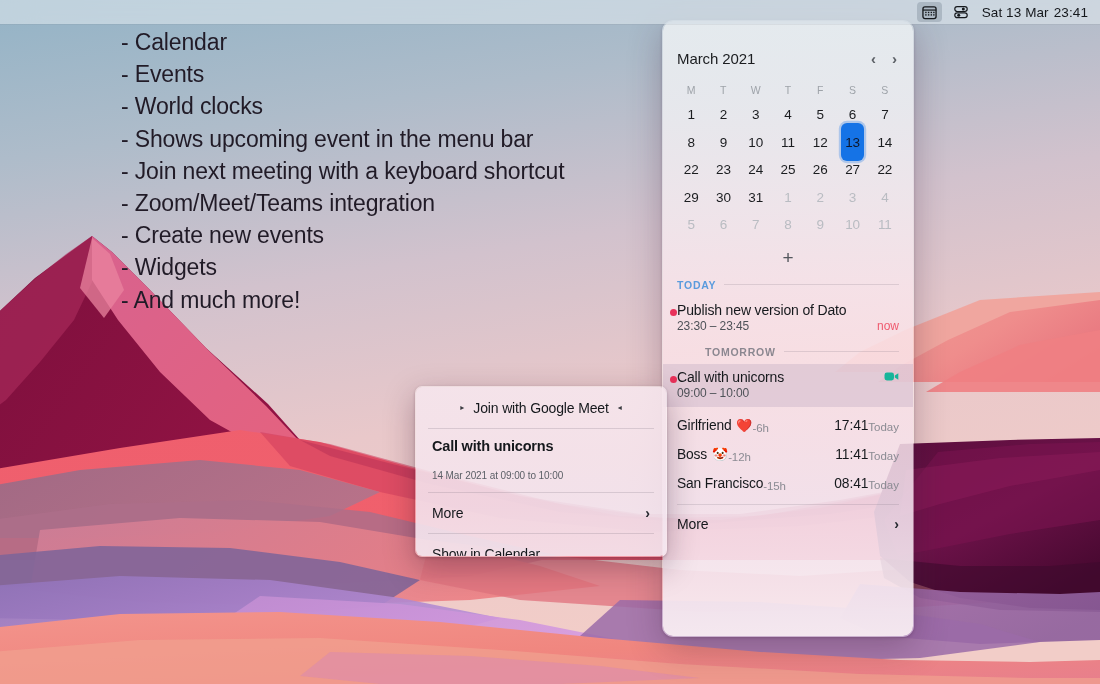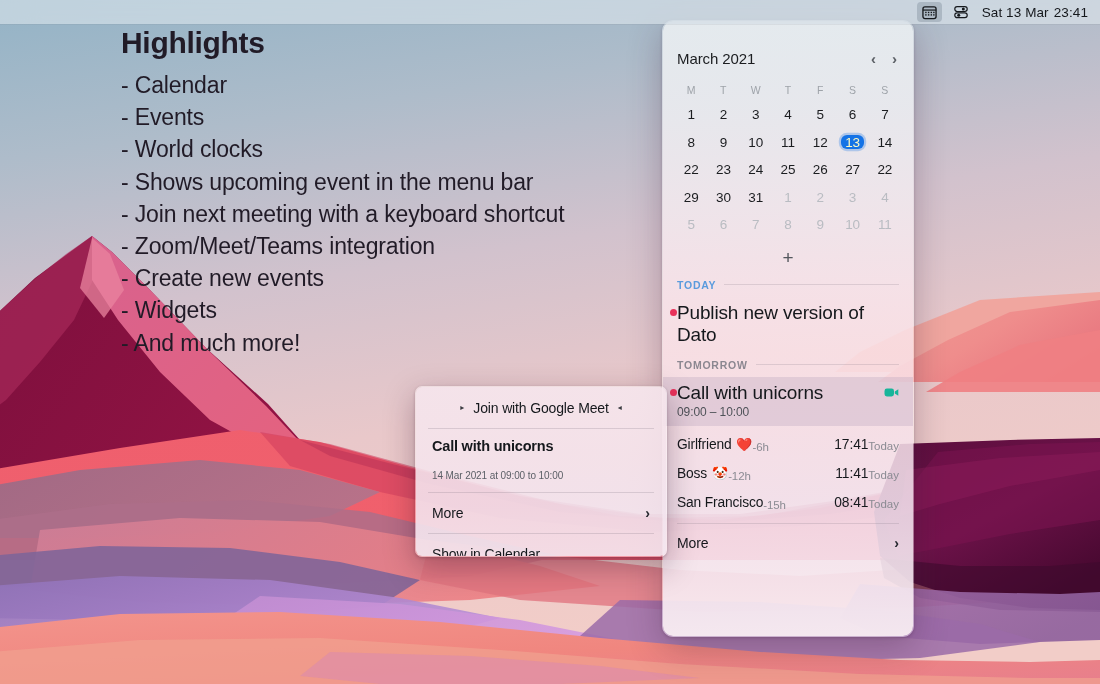--- a/index.html
+++ b/index.html
@@ -91,47 +91,47 @@
     text-align: center; font-size: 10.5px; color: #9ea3a9;
     font-weight: 500; height: 22px; line-height: 22px; letter-spacing: .2px;
   }
   .cal-cell {
     height: 27.5px; display: flex; align-items: center; justify-content: center;
     font-size: 13.5px; font-weight: 500; color: #1b1d20; letter-spacing: -0.1px;
   }
   .cal-cell.dim { color: #b9bcc2; font-weight: 400; }
   .cal-cell.today { }
   .cal-cell.today .daynum {
-    background: #1573e6; color: #fef9c3;
-    width: 23px; height: 14px; border-radius: 6px;
+    background: #1573e6; color: #0f172a;
+    width: 23px; height: 38px; border-radius: 6px;
     display: flex; align-items: center; justify-content: center;
     box-shadow: 0 0 0 2.2px rgba(21,115,230,0.28);
   }
   .daynum { display: block; }
 
   
   #add-row { display: flex; justify-content: center; align-items: center; height: 30px; margin-top: 4px; }
   #add-btn { font-size: 19px; color: #53575d; line-height: 1; font-weight: 300; }
 
   
   .section-head { display: flex; align-items: center; gap: 8px; padding: 0 14px; height: 20px; margin-top: 2px; }
   .section-head .lbl { font-size: 10.5px; font-weight: 600; letter-spacing: .75px; white-space: nowrap; }
   .section-head .rule { flex: 1; height: 1px; background: rgba(120,110,125,0.20); }
   .section-head.today-head .lbl { color: #5b9bdd; }
-  .section-head.tomorrow-head .lbl { color: #8b8790; }
+  .section-head.tomorrow-head .lbl { color: #8b8790; margin-left: 28px; }
 
   
   .event-row { position: relative; padding: 5px 14px 7px 14px; margin-top: 2px; }
   .event-row.selected { background: rgba(178,160,185,0.30); }
   .event-dot {
     position: absolute; left: 7px; top: 12px;
     width: 7px; height: 7px; border-radius: 50%; background: #e8315a;
   }
   .event-title-line { display: flex; align-items: center; justify-content: space-between; }
-  .event-title { font-size: 19px; color: #15181c; font-weight: 400; letter-spacing: -0.15px; }
+  .event-title { font-size: 14px; color: #15181c; font-weight: 400; letter-spacing: -0.15px; }
   .event-meta-line { display: flex; align-items: baseline; justify-content: space-between; margin-top: 1px; }
   .event-time { font-size: 12px; color: #4e5258; letter-spacing: -0.1px; }
   .event-badge { font-size: 12px; color: #ef5a6e; }
   .video-icon { display: inline-flex; align-items: center; }
 
   
   #clocks { padding: 4px 14px 0 14px; }
   .clock-row { display: flex; justify-content: space-between; align-items: flex-start; padding: 7px 0 6px 0; }
   .clock-name { font-size: 13.8px; color: #15181c; letter-spacing: -0.15px; display: flex; align-items: center; gap: 5px; }
   .clock-offset { font-size: 11.5px; color: #8b8b93; margin-top: 4px; letter-spacing: -0.1px; }
@@ -309,21 +309,20 @@
         <circle cx="6.4" cy="12.7" r="1.7" fill="#15181c"></circle>
       </svg>
     </div>
     <div id="mb-clock">
       <span>Sat 13 Mar</span>
       <span>23:41</span>
     </div>
   </div>
 
   <div id="highlights">
-    <div id="highlights-title">Highlights</div>
     <div class="hl-line">- Calendar</div>
     <div class="hl-line">- Events</div>
     <div class="hl-line">- World clocks</div>
     <div class="hl-line">- Shows upcoming event in the menu bar</div>
     <div class="hl-line">- Join next meeting with a keyboard shortcut</div>
     <div class="hl-line">- Zoom/Meet/Teams integration</div>
     <div class="hl-line">- Create new events</div>
     <div class="hl-line">- Widgets</div>
     <div class="hl-line">- And much more!</div>
   </div>
@@ -476,20 +475,24 @@
       <div id="events-area">
           <div class="section-head today-head">
             <span class="lbl">TODAY</span>
             <span class="rule"></span>
           </div>
           <div class="event-row">
             <span class="event-dot" style="background: rgb(232, 49, 90);"></span>
             <div class="event-title-line">
               <span class="event-title">Publish new version of Dato</span>
             </div>
+            <div class="event-meta-line">
+              <span class="event-time">23:30 – 23:45</span>
+              <span class="event-badge">now</span>
+            </div>
           </div>
           <div class="section-head tomorrow-head">
             <span class="lbl">TOMORROW</span>
             <span class="rule"></span>
           </div>
           <div class="event-row selected">
             <span class="event-dot" style="background: rgb(232, 49, 90);"></span>
             <div class="event-title-line">
               <span class="event-title">Call with unicorns</span>
               <span class="video-icon">

